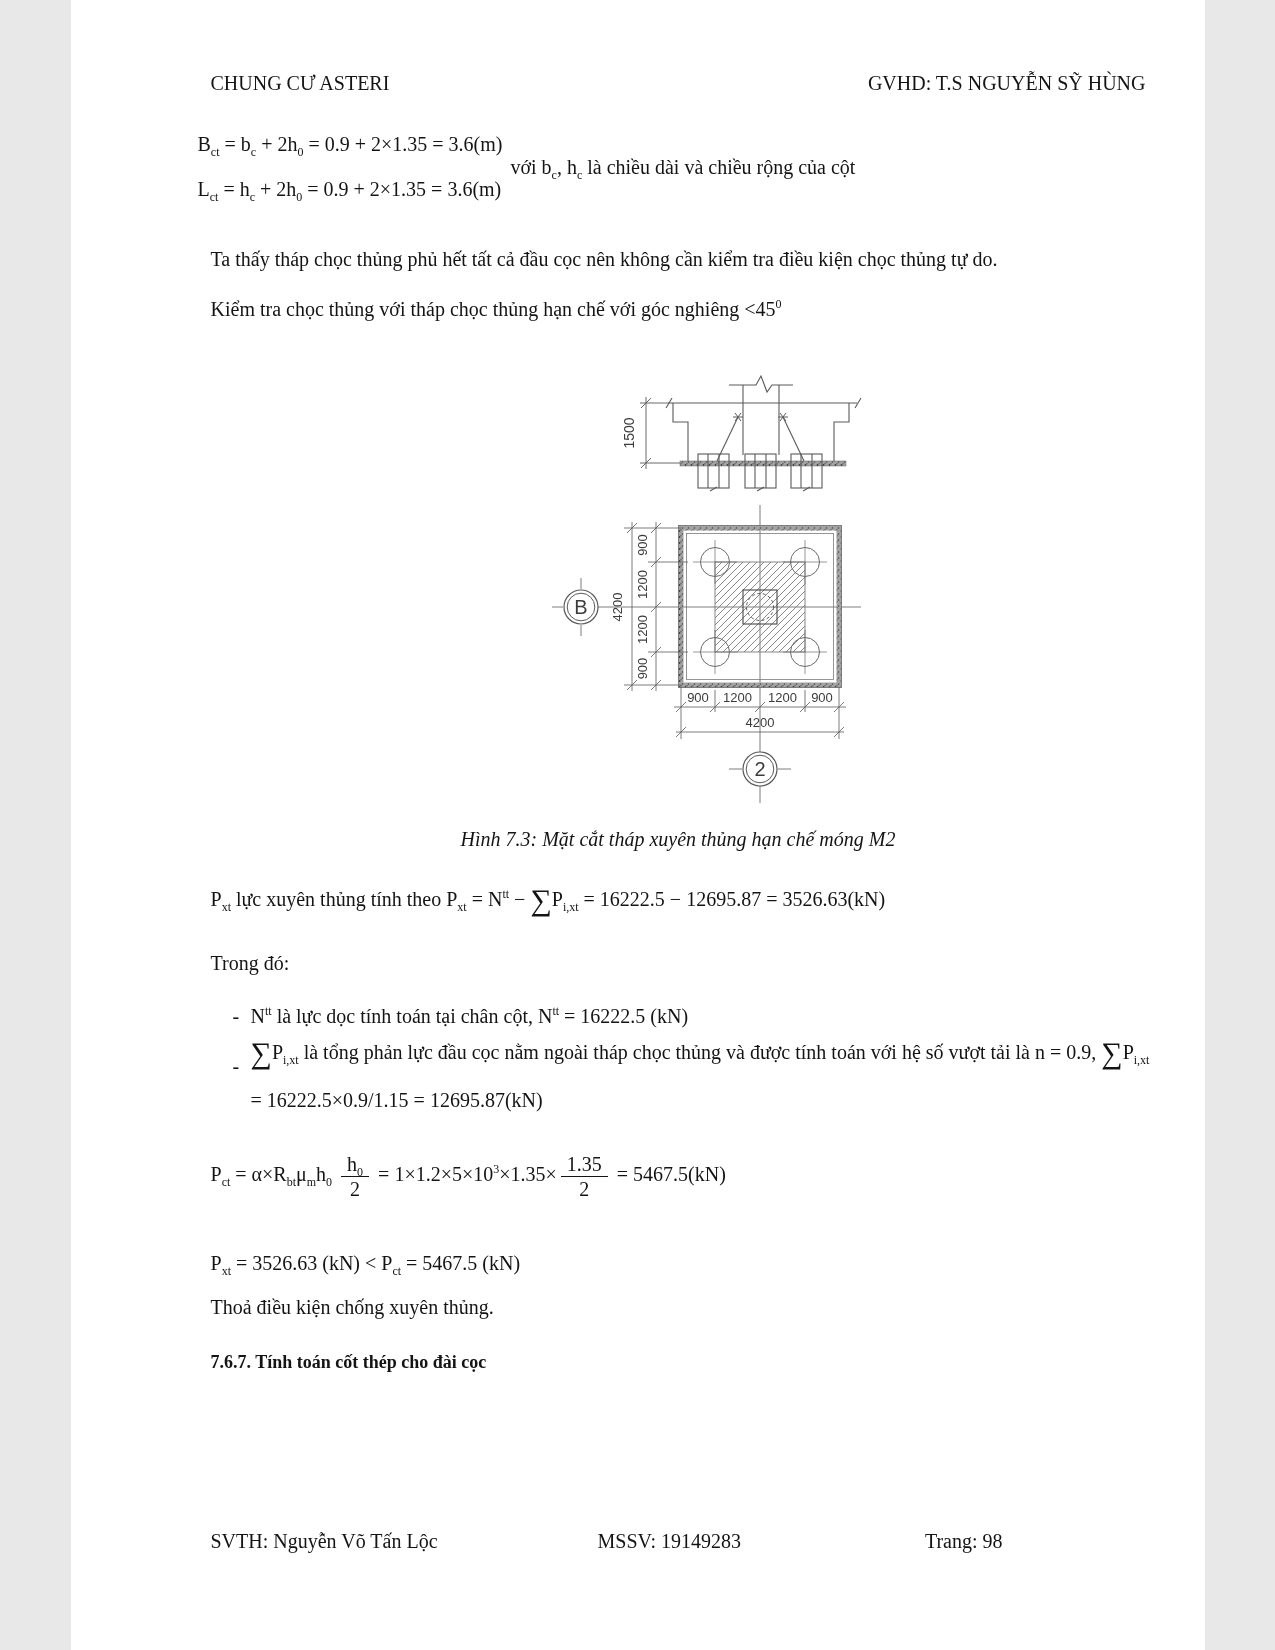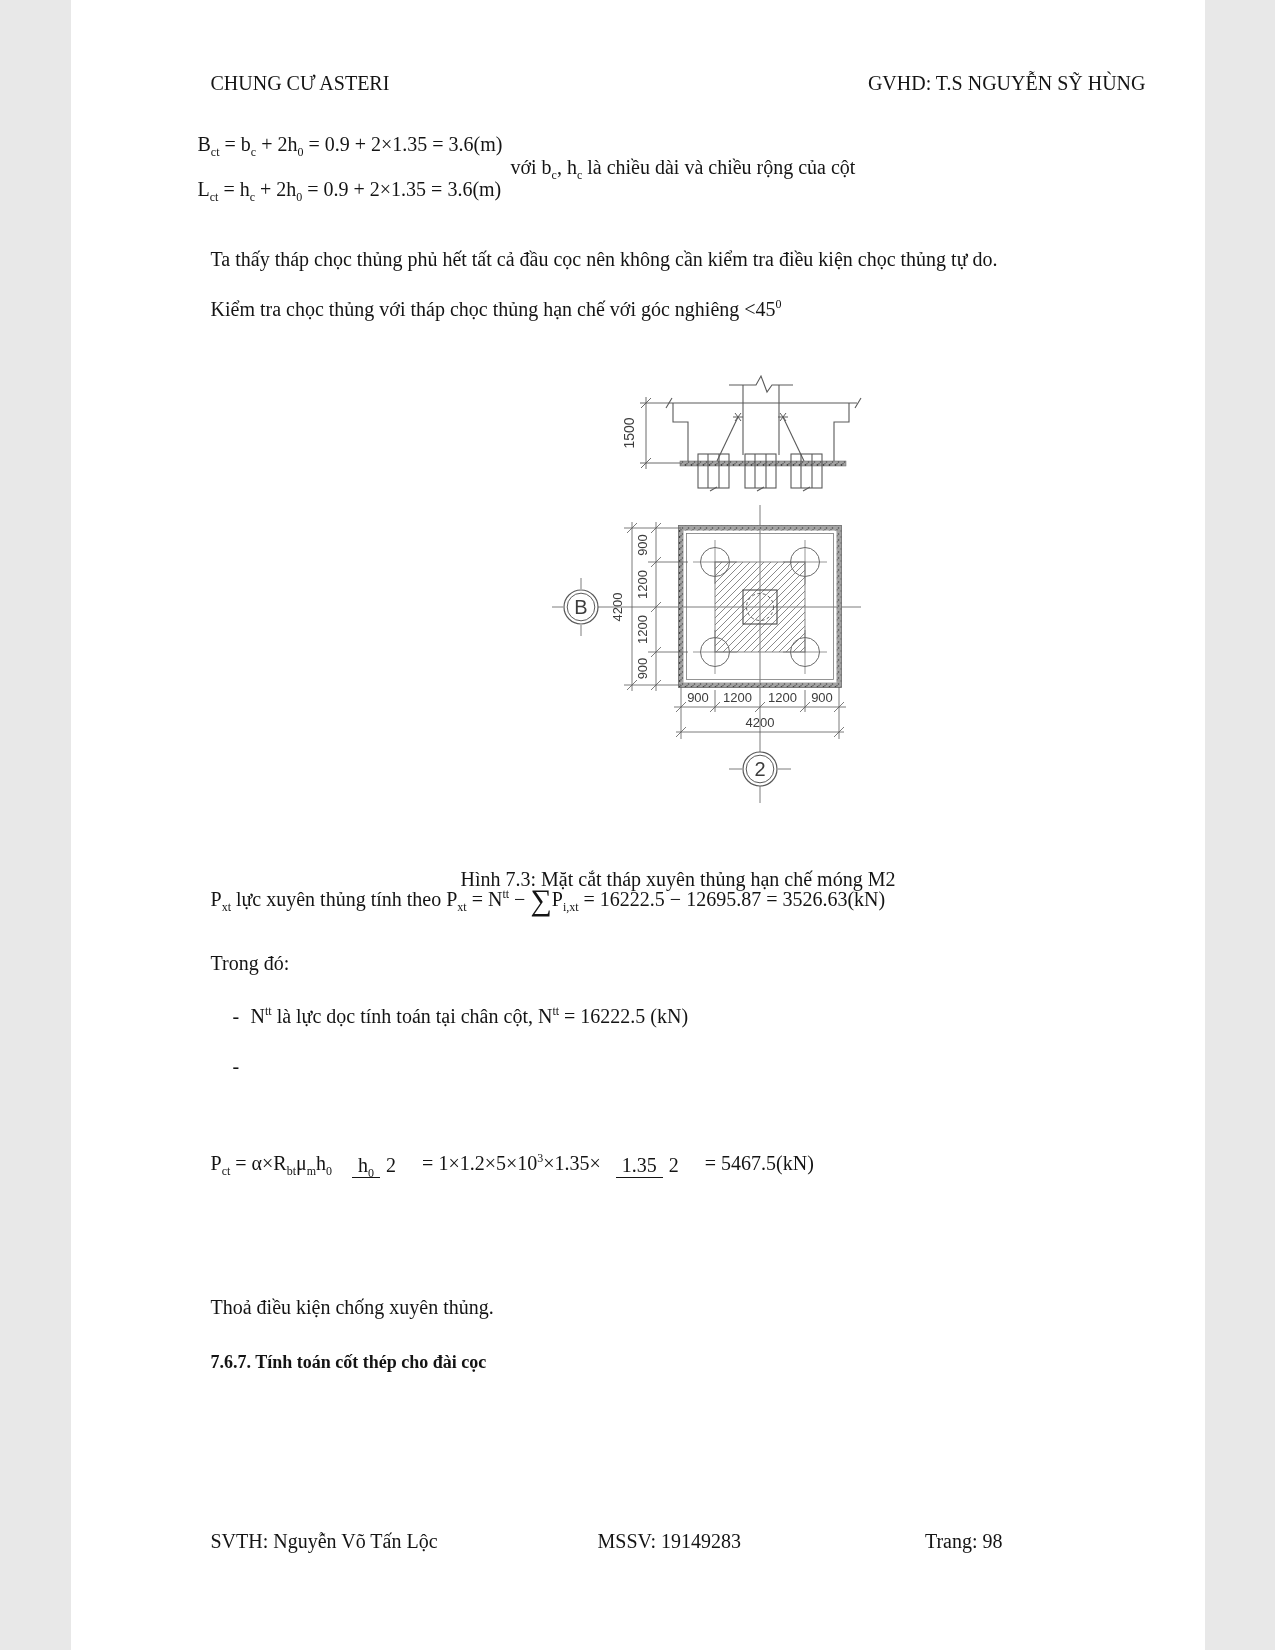--- a/index.html
+++ b/index.html
@@ -7,29 +7,29 @@
         font-family:"Liberation Serif","DejaVu Serif",serif;font-size:20px;color:#141414;
         overflow:hidden;}
   .abs{position:absolute;}
   .row-header{top:72px;left:140px;width:935px;display:flex;justify-content:space-between;}
   .eq-row{top:133px;left:127px;width:935px;display:flex;align-items:center;}
   .eq-stack{display:flex;flex-direction:column;gap:22px;}
   .eq-line{white-space:nowrap;}
   .side-note{margin-left:8px;}
   sub{font-size:60%;line-height:0;}
   sup{font-size:60%;line-height:0;}
-  .frac{display:inline-flex;flex-direction:row;align-items:center;vertical-align:middle;
-        margin:0 15px;line-height:1.2;}
+  .frac{display:inline-flex;flex-direction:column;align-items:center;vertical-align:middle;
+        margin:0 4px;line-height:1.2;}
   .frac .num{border-bottom:1.5px solid #141414;padding:0 6px;}
   .frac .den{padding:0 6px;}
   .sum{font-size:150%;line-height:0;vertical-align:-0.12em;}
   .para{left:140px;width:940px;}
   .bullet{left:140px;width:940px;padding-left:40px;box-sizing:border-box;}
   .bullet .marker{position:absolute;left:22px;}
-  .caption{left:140px;width:935px;text-align:center;margin-top:40px;}
+  .caption{left:140px;width:935px;text-align:center;font-style:italic;}
   .figure-svg{left:445px;top:355px;}
   .heading{font-family:"Liberation Serif",serif;font-weight:bold;font-size:18px;}
   .footer-left{top:1530px;left:140px;}
   .footer-center{top:1530px;left:527px;}
   .footer-right{top:1530px;right:202px;}
   .lh-wide{line-height:2.4;}
   svg text{font-family:"Liberation Sans","DejaVu Sans",sans-serif;fill:#3c3c3c;}
 </style>
 </head>
 <body>
@@ -198,29 +198,31 @@
   <div class="abs para" style="top:888px;">P<sub>xt</sub> lực xuyên thủng tính theo P<sub>xt</sub> = N<sup>tt</sup> − <span class="sum">∑</span>P<sub>i,xt</sub> = 16222.5 − 12695.87 = 3526.63(kN)</div>
   <div class="abs para" style="top:952px;">Trong đó:</div>
 
   <div class="abs bullet" style="top:1005px;">
     <span class="marker">-</span>
     <span>N<sup>tt</sup> là lực dọc tính toán tại chân cột, N<sup>tt</sup> = 16222.5 (kN)</span>
   </div>
 
   <div class="abs bullet lh-wide" style="top:1028px;">
     <span class="marker" style="top:14px;">-</span>
+    <span><span class="sum">∑</span>P<sub>i,xt</sub> là tổng phản lực đầu cọc nằm ngoài tháp chọc thủng và được tính toán với hệ số vượt tải là n = 0.9, <span class="sum">∑</span>P<sub>i,xt</sub> = 16222.5×0.9/1.15 = 12695.87(kN)</span>
   </div>
 
   <div class="abs para" style="top:1152px;">P<sub>ct</sub> = α×R<sub>bt</sub>μ<sub>m</sub>h<sub>0</sub> <span class="frac">
         <span class="num">h<sub>0</sub></span>
         <span class="den">2</span>
       </span> = 1×1.2×5×10<sup>3</sup>×1.35×<span class="frac">
         <span class="num">1.35</span>
         <span class="den">2</span>
       </span> = 5467.5(kN)</div>
+  <div class="abs para" style="top:1252px;">P<sub>xt</sub> = 3526.63 (kN) &lt; P<sub>ct</sub> = 5467.5 (kN)</div>
   <div class="abs para" style="top:1296px;">Thoả điều kiện chống xuyên thủng.</div>
   <div class="abs para heading" style="top:1352px;">7.6.7. Tính toán cốt thép cho đài cọc</div>
 
   <div class="abs footer-left">SVTH: Nguyễn Võ Tấn Lộc</div>
   <div class="abs footer-center">MSSV: 19149283</div>
   <div class="abs footer-right">Trang: 98</div>
 
 </div>
 
 </body></html>

